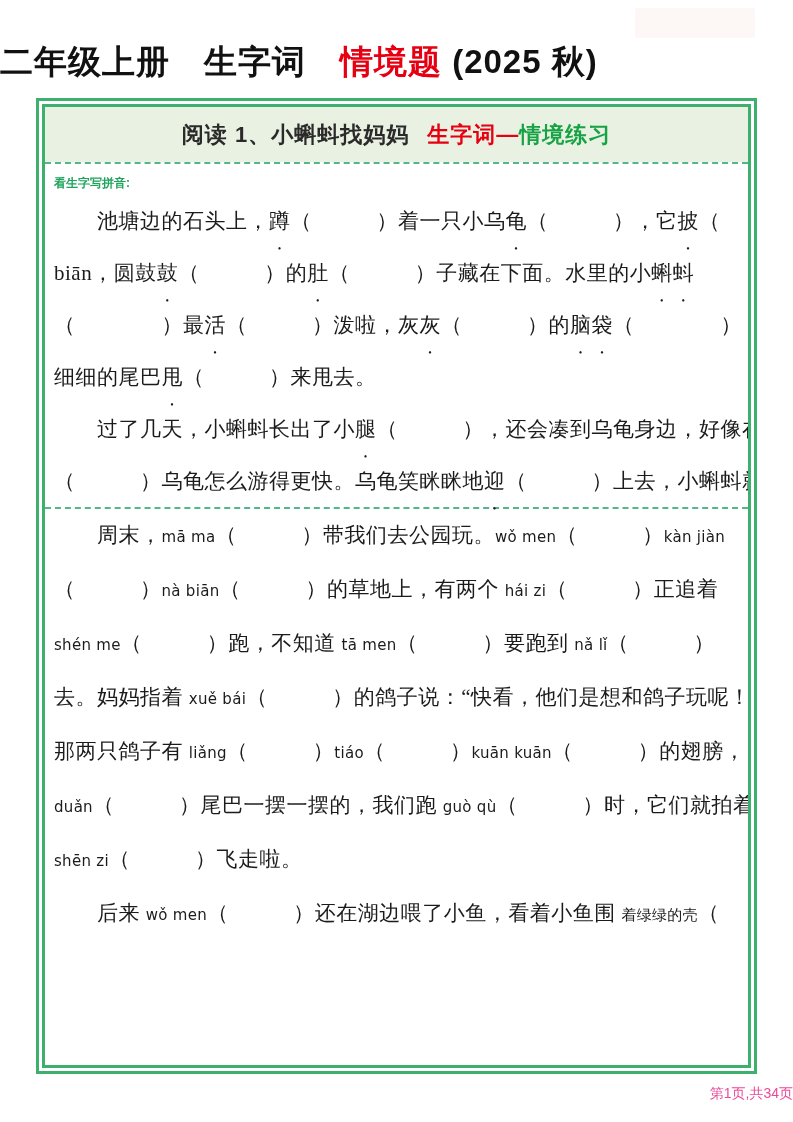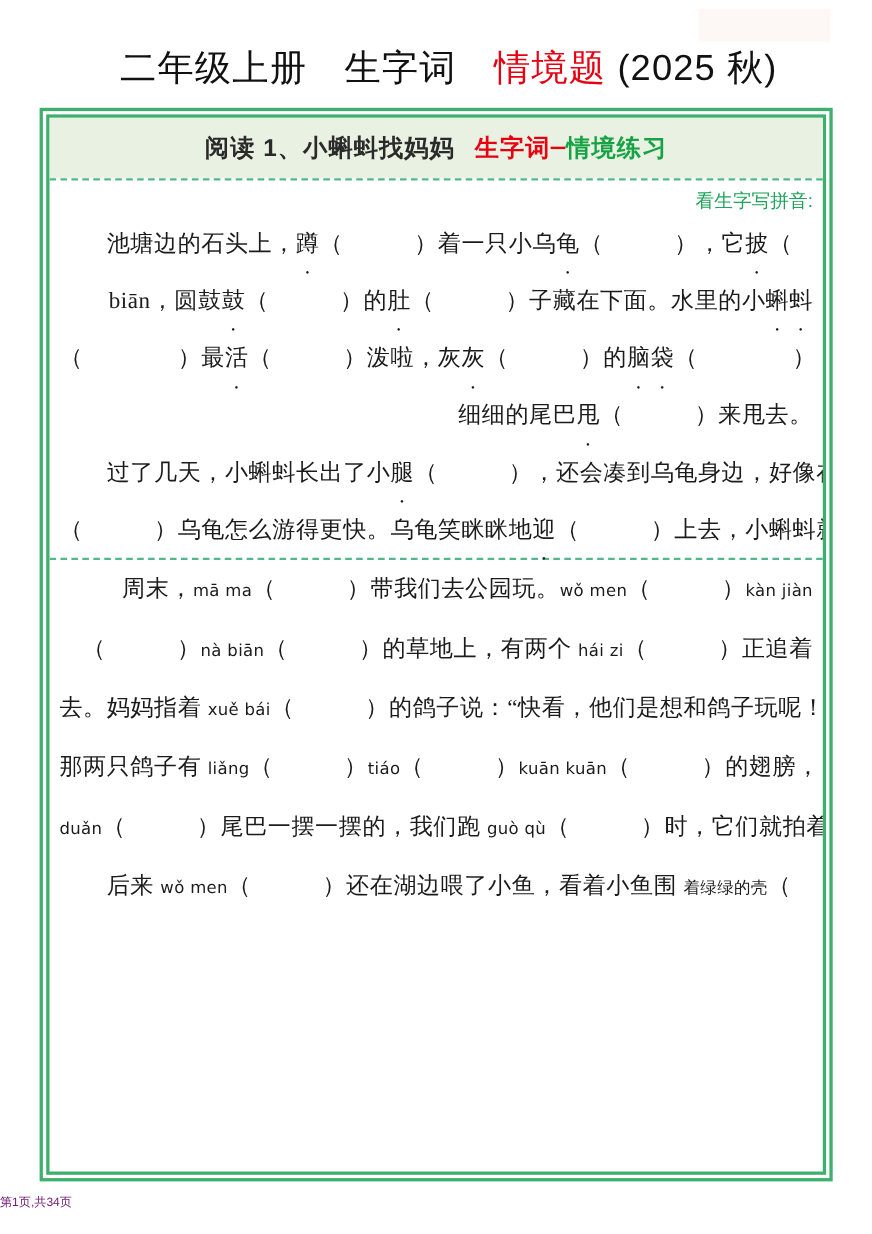--- a/index.html
+++ b/index.html
@@ -15,67 +15,66 @@
   html,body{background:#ffffff;}
   body{
     width:793px;height:1122px;position:relative;overflow:hidden;
     font-family:"Liberation Serif","DejaVu Serif",serif;color:var(--ink);
   }
   .corner-box{
     position:absolute;top:8px;right:38px;width:120px;height:30px;
     background:#fdf7f6;border-radius:2px;
   }
   .title{
-    margin-top:40px;text-align:center;
+    margin-top:40px;
     font-family:"Liberation Sans","DejaVu Sans",sans-serif;
-    font-weight:normal;font-size:33px;letter-spacing:1px;color:#111;
+    font-weight:bold;font-size:33px;letter-spacing:1px;color:#111;
     white-space:nowrap;
-    padding-left:23px;
   }
   .title .red{color:var(--red);}
   .sheet-outer{
     margin:13px 36px 0;height:976px;
     border:3px solid var(--border-green);
-    padding:3px;background:#fff;text-align:right;
+    padding:3px;background:#fff;
   }
   .sheet-inner{
     height:100%;border:3px solid var(--border-green);
     display:flex;flex-direction:column;overflow:hidden;background:#fff;
   }
   .sheet-header{
     height:55px;flex:0 0 55px;background:var(--header-bg);
     display:flex;align-items:center;justify-content:center;
     font-family:"Liberation Sans","DejaVu Sans",sans-serif;
     font-size:22px;letter-spacing:1px;
   }
   .sheet-header .reading{color:#2a2a2a;font-weight:bold;margin-right:18px;}
-  .sheet-header .red{color:var(--red);font-weight:bold;font-family:Liberation Mono, monospace;}
+  .sheet-header .red{color:var(--red);font-weight:bold;}
   .sheet-header .green{color:var(--green);font-weight:bold;}
   .section{border-top:2px dashed var(--dashed);}
   .sec-label{
     font-family:"Liberation Sans","DejaVu Sans",sans-serif;
-    color:var(--label-green);font-weight:normal;font-size:17px;
+    color:var(--label-green);font-weight:bold;font-size:12px;
     padding:7px 9px 0;line-height:24px;
   }
   .para{
     padding:0 9px;font-size:21px;line-height:52px;
     letter-spacing:0.5px;color:var(--ink);
   }
   .line{white-space:nowrap;}
   .pinyin{
     font-family:"DejaVu Sans","Liberation Sans",sans-serif;
     font-size:15px;letter-spacing:0.3px;
   }
   .dotchar{position:relative;display:inline-block;}
   .dotchar::after{
     content:"•";position:absolute;left:50%;bottom:-7px;
     transform:translateX(-50%);font-size:10px;line-height:1;color:var(--ink);
   }
   .footer{
-    text-align:left;margin-top:11px;font-size:11px;color:#701a75;
+    text-align:right;margin-top:11px;font-size:14px;color:#ec4899;
     font-family:"Liberation Sans","DejaVu Sans",sans-serif;
   }
 </style>
 </head>
 <body>
 
 <div class="corner-box"></div>
 
 <h1 class="title"><span>二年级上册　生字词　</span><span class="red">情境题</span><span> (2025 秋)</span></h1>
 
@@ -98,23 +97,25 @@
           </div>
           <div class="para">
             <div class="line"><span class="hz">　　过了几天，小蝌蚪长出了小</span><span class="dotchar">腿</span><span class="hz">（　　　），还会凑到乌龟身边，好像在</span></div>
             <div class="line"><span class="hz">（　　　）乌龟怎么游得更快。乌龟笑眯眯地</span><span class="dotchar">迎</span><span class="hz">（　　　）上去，小蝌蚪就凑</span></div>
           </div>
         </div>
         <div class="section">
           <div class="para">
             <div class="line"><span class="hz">　　周末，</span><span class="pinyin">mā ma</span><span class="hz">（　　　）带我们去公园玩。</span><span class="pinyin">wǒ men</span><span class="hz">（　　　）</span><span class="pinyin">kàn jiàn</span></div>
             <div class="line"><span class="hz">（　　　）</span><span class="pinyin">nà biān</span><span class="hz">（　　　）的草地上，有两个 </span><span class="pinyin">hái zi</span><span class="hz">（　　　）正追着</span></div>
+            <div class="line"><span class="pinyin">shén me</span><span class="hz">（　　　）跑，不知道 </span><span class="pinyin">tā men</span><span class="hz">（　　　）要跑到 </span><span class="pinyin">nǎ lǐ</span><span class="hz">（　　　）</span></div>
             <div class="line"><span class="hz">去。妈妈指着 </span><span class="pinyin">xuě bái</span><span class="hz">（　　　）的鸽子说：“快看，他们是想和鸽子玩呢！”</span></div>
             <div class="line"><span class="hz">那两只鸽子有 </span><span class="pinyin">liǎng</span><span class="hz">（　　　）</span><span class="pinyin">tiáo</span><span class="hz">（　　　）</span><span class="pinyin">kuān kuān</span><span class="hz">（　　　）的翅膀，</span></div>
             <div class="line"><span class="pinyin">duǎn</span><span class="hz">（　　　）尾巴一摆一摆的，我们跑 </span><span class="pinyin">guò qù</span><span class="hz">（　　　）时，它们就拍着</span></div>
+            <div class="line"><span class="pinyin">shēn zi</span><span class="hz">（　　　）飞走啦。</span></div>
           </div>
           <div class="para">
             <div class="line"><span class="hz">　　后来 </span><span class="pinyin">wǒ men</span><span class="hz">（　　　）还在湖边喂了小鱼，看着小鱼围 </span><span class="pinyin">着绿绿的壳</span><span class="hz">（　　）</span></div>
           </div>
         </div>
       </div>
   </div>
 </div>
 
 <div class="footer">第1页,共34页</div>

